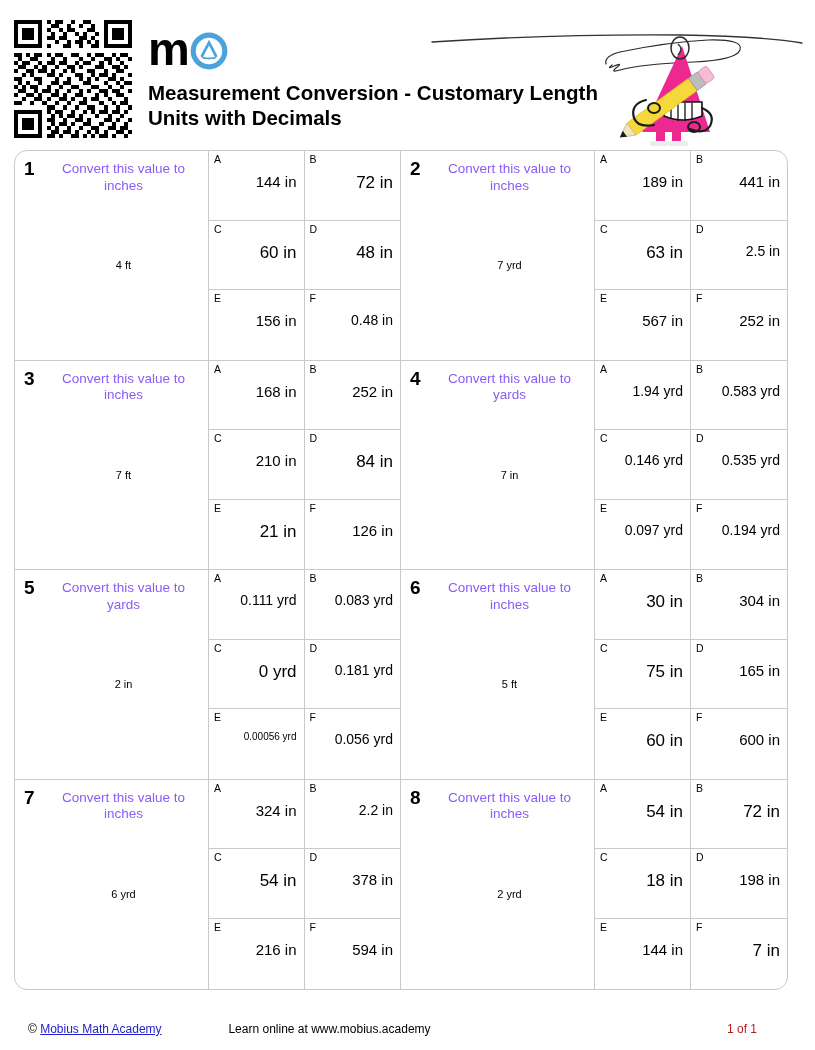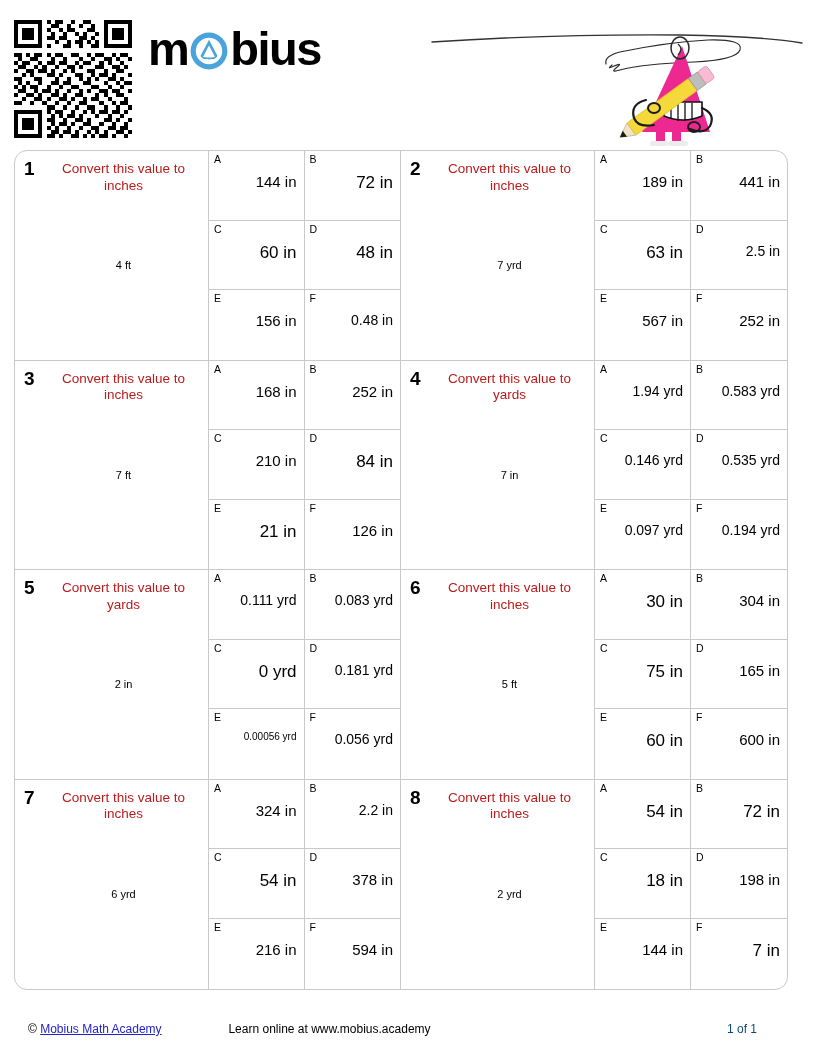--- a/index.html
+++ b/index.html
@@ -67,21 +67,21 @@
   }
   .q-num {
     position: absolute; left: 9px; top: 8px;
     font-size: 19px; font-weight: bold; line-height: 1;
   }
   .q-prompt {
     margin: 2px 6px 0 30px;
     font-size: 13.5px;
     text-align: center;
     line-height: 1.25;
-    color: #b91c1c;
+    color: #8b5cf6;
   }
   .q-value {
     position: absolute;
     left: 30px; right: 6px;
     top: 108px;
     text-align: center;
     font-size: 11px;
   }
 
   .q-right {
@@ -119,21 +119,21 @@
 
   
   .footer {
     position: absolute; left: 0; top: 1022px;
     width: 815px;
     font-size: 12px;
   }
   .f-left { position: absolute; left: 28px; top: 0; color: #000; }
   .f-left a { color: #2222cc; text-decoration: underline; }
   .f-mid { position: absolute; left: 0; top: 0; width: 659px; text-align: center; color: #000; }
-  .f-right { position: absolute; right: 58px; top: 0; color: #0c4a6e; }
+  .f-right { position: absolute; right: 58px; top: 0; color: #b91c1c; }
 </style>
 </head>
 <body>
 
 <div class="page">
 
   <div class="header">
 
     <svg class="qr" viewBox="0 0 29 29" shape-rendering="crispEdges">
       <rect width="29" height="29" fill="#fff"></rect>
@@ -369,22 +369,22 @@
       <div class="logo-row">
         <span class="logo-text">m</span>
         <svg class="logo-o" viewBox="0 0 100 100">
           <circle cx="50" cy="50" r="46" fill="#4BA3DC"></circle>
           <circle cx="50" cy="50" r="33" fill="#ffffff"></circle>
           <path d="M50 22 L72 64 Q74 70 67 70 L33 70 Q26 70 28 64 Z" fill="#4BA3DC"></path>
           <path d="M50 36 L64 63 Q65 66 61 66 L39 66 Q35 66 36 63 Z" fill="#ffffff"></path>
           <path d="M26 58 A27 27 0 0 0 74 58 L74 70 L26 70 Z" fill="#ffffff"></path>
           <path d="M28 62 Q50 80 72 62 Q50 74 28 62 Z" fill="#4BA3DC"></path>
         </svg>
-        <span class="logo-text">bius</span>
-      </div>
+      </div>
+      <div class="worksheet-title">Measurement Conversion - Customary Length Units with Decimals</div>
     </div>
 
     <div class="name-area">
       <svg class="name-line" width="375" height="18" viewBox="0 0 375 18">
         <path d="M2 10 Q120 2 250 3 Q330 4 372 11" stroke="#333" stroke-width="1.4" fill="none" stroke-linecap="round"></path>
       </svg>
     </div>
 
     <svg class="mascot" viewBox="0 0 150 118">
 

